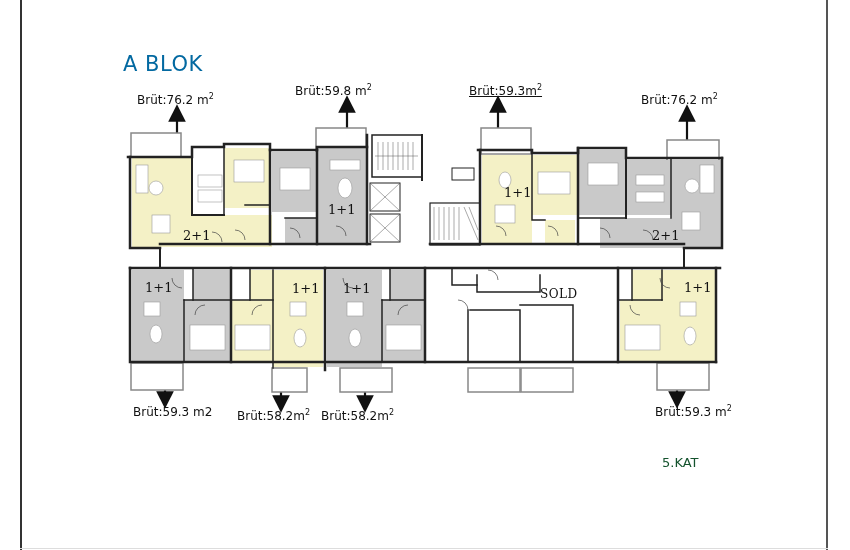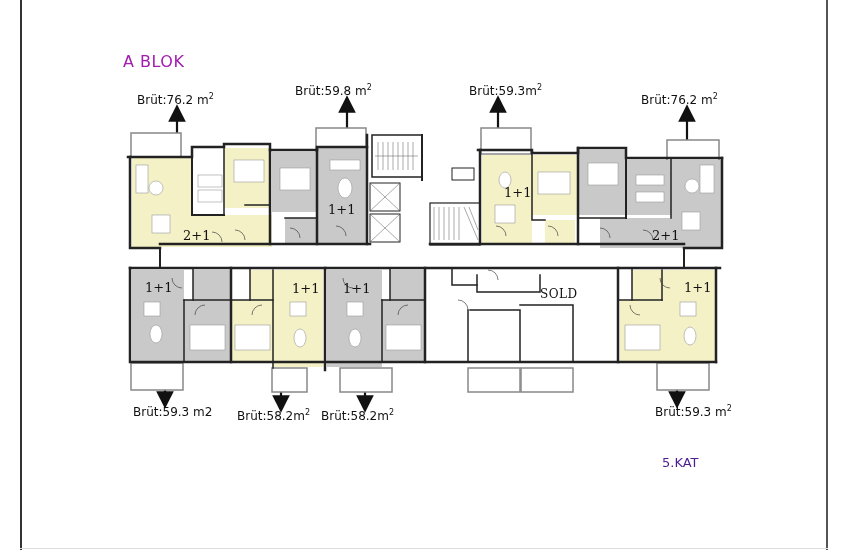--- a/index.html
+++ b/index.html
@@ -1,39 +1,39 @@
 <!DOCTYPE html>
 <html><head>
 <meta charset="utf-8">
 <style>
   html, body { margin: 0; padding: 0; background: #ffffff; }
   body { width: 850px; height: 550px; position: relative; overflow: hidden; font-family: "DejaVu Sans", sans-serif; }
   .frame-left { position: absolute; left: 20px; top: 0; width: 2px; height: 550px; background: #333; }
   .frame-right { position: absolute; left: 826px; top: 0; width: 2px; height: 550px; background: #555; }
   .frame-bottom { position: absolute; left: 20px; top: 548px; width: 808px; height: 1px; background: #ddd; }
-  .block-title { position: absolute; left: 123px; top: 52px; font-size: 16px; color: #a21caf; letter-spacing: 0.5px; text-align: center; }
+  .block-title { position: absolute; left: 123px; top: 52px; font-size: 21px; color: #0369a1; letter-spacing: 0.5px; text-align: center; }
   .area-label { position: absolute; font-size: 12px; color: #111; white-space: nowrap; }
   .area-label sup { font-size: 8px; }
-  .floor-label { position: absolute; left: 662px; top: 455px; font-size: 13px; color: #4c1d95; }
+  .floor-label { position: absolute; left: 662px; top: 455px; font-size: 13px; color: #14532d; }
   svg.plan { position: absolute; left: 0; top: 0; }
   .unit-type { font-family: "DejaVu Serif", serif; font-size: 13px; fill: #111; }
   .sold { font-family: "DejaVu Serif", serif; font-size: 12px; fill: #111; letter-spacing: 0.5px; }
 </style>
 </head>
 <body>
 
 <div class="frame-left"></div>
 <div class="frame-right"></div>
 <div class="frame-bottom"></div>
 
 <div class="block-title">A BLOK</div>
 
 <div class="area-label" style="left:137px;top:92px;"><span>Brüt:76.2 m</span><sup>2</sup></div>
 <div class="area-label" style="left:295px;top:83px;"><span>Brüt:59.8 m</span><sup>2</sup></div>
-<div class="area-label" style="left:469px;top:83px;"><span>Brüt:59.3m</span><sup>2</sup></div>
+<div class="area-label" style="left:469px;top:83px;text-decoration:underline;"><span>Brüt:59.3m</span><sup>2</sup></div>
 <div class="area-label" style="left:641px;top:92px;"><span>Brüt:76.2 m</span><sup>2</sup></div>
 
 <div class="area-label" style="left:133px;top:404px;"><span>Brüt:59.3 m2</span><sup></sup></div>
 <div class="area-label" style="left:237px;top:408px;"><span>Brüt:58.2m</span><sup>2</sup></div>
 <div class="area-label" style="left:321px;top:408px;"><span>Brüt:58.2m</span><sup>2</sup></div>
 <div class="area-label" style="left:655px;top:404px;"><span>Brüt:59.3 m</span><sup>2</sup></div>
 
 <div class="floor-label">5.KAT</div>
 
 <svg class="plan" width="850" height="550" viewBox="0 0 850 550">

